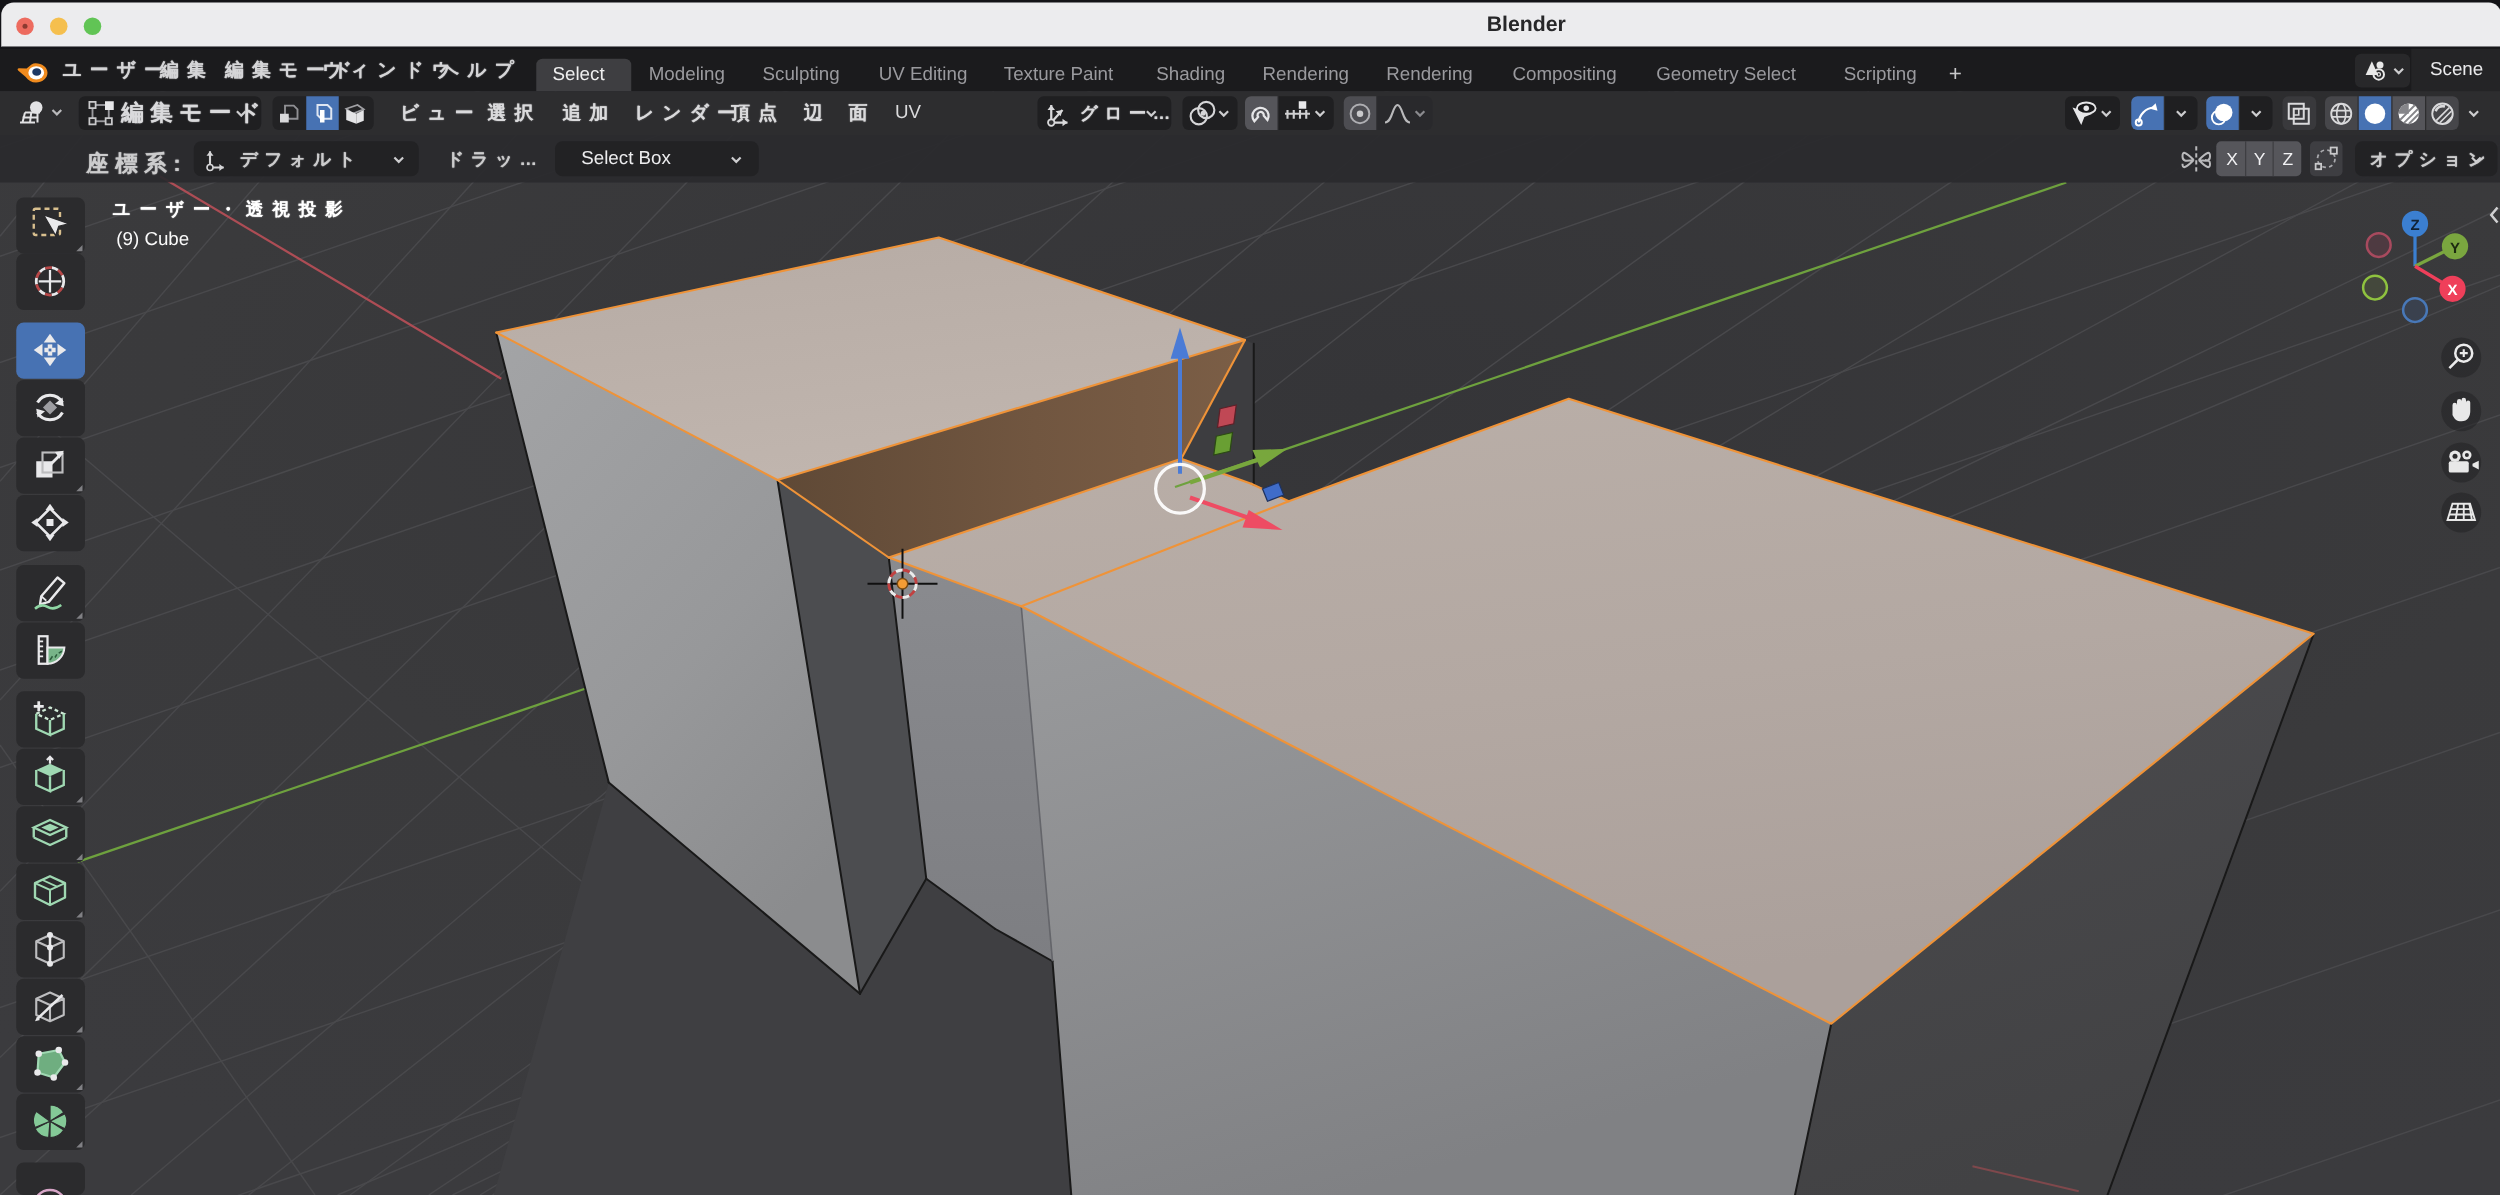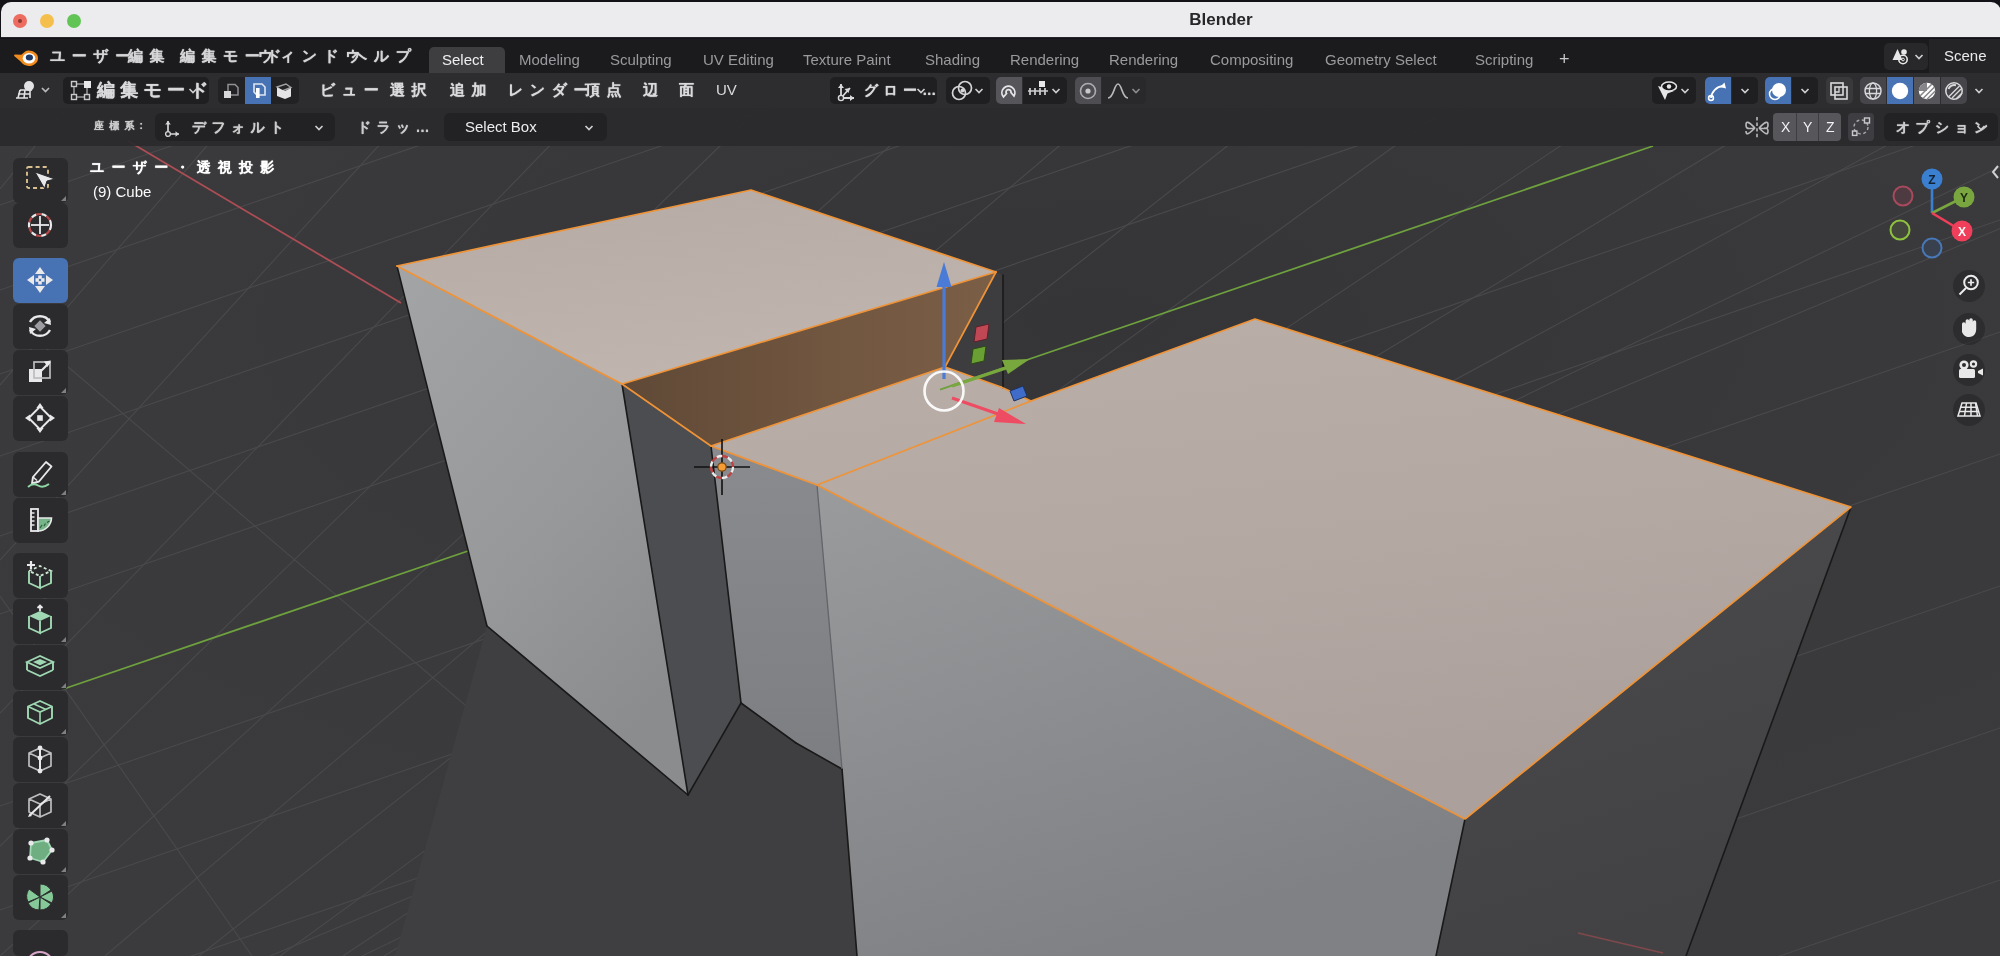--- a/index.html
+++ b/index.html
@@ -409,21 +409,21 @@
     <circle cx="11" cy="11" r="8.2" fill="none" stroke="#d9d9db" stroke-width="1.5"></circle>
     <path d="M5.5 9 A 6 6 0 0 1 13 5.2" fill="none" stroke="#d9d9db" stroke-width="2"></path>
     <path d="M6 16.5 L16.5 6 M9 18 L18 9 M13 19 L19 13" stroke="#d9d9db" stroke-width="1.4"></path>
   </svg>
   <svg width="10" height="8" style="left:1974px;top:14px" viewBox="0 0 10 8">
         <path d="M1.5 2 l3.5 3.5 3.5 -3.5" stroke="#cdcdcf" stroke-width="1.7" fill="none"></path>
       </svg>
 </div>
 
 <div class="abs" id="row3">
-  <div class="mi jps abs" style="left:94px;top:11px;font-size:10px">座標系:</div>
+  <div class="mi jps abs" style="left:69px;top:11px;font-size:18px">座標系:</div>
   <div class="pill abs" style="left:155px;top:5px;width:180px;height:28px"></div>
   <svg width="24" height="24" style="left:162px;top:7px" viewBox="0 0 24 24">
     <path d="M6 19 L6 6 M6 19 L17 19" stroke="#d5d5d7" stroke-width="1.7" fill="none"></path>
     <path d="M6 6 l-2.8 3.5 h5.6 z M17 19 l-3.5 -2.8 v5.6 z" fill="#d5d5d7"></path>
     <circle cx="6" cy="19" r="2.4" fill="#222224" stroke="#d5d5d7" stroke-width="1.3"></circle>
   </svg>
   <div class="mi jps abs" style="left:192px;top:11px;font-size:14px">デフォルト</div>
   <svg width="10" height="8" style="left:314px;top:16px" viewBox="0 0 10 8">
         <path d="M1.5 2 l3.5 3.5 3.5 -3.5" stroke="#cdcdcf" stroke-width="1.7" fill="none"></path>
       </svg>

